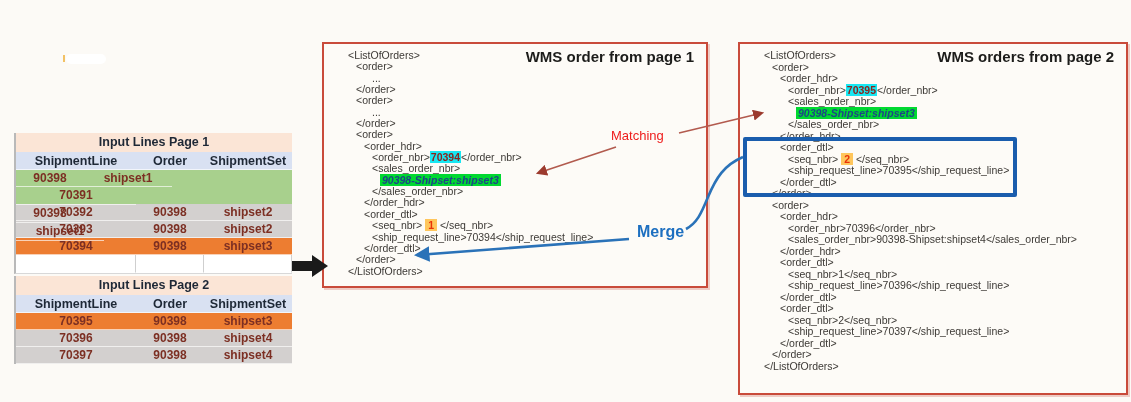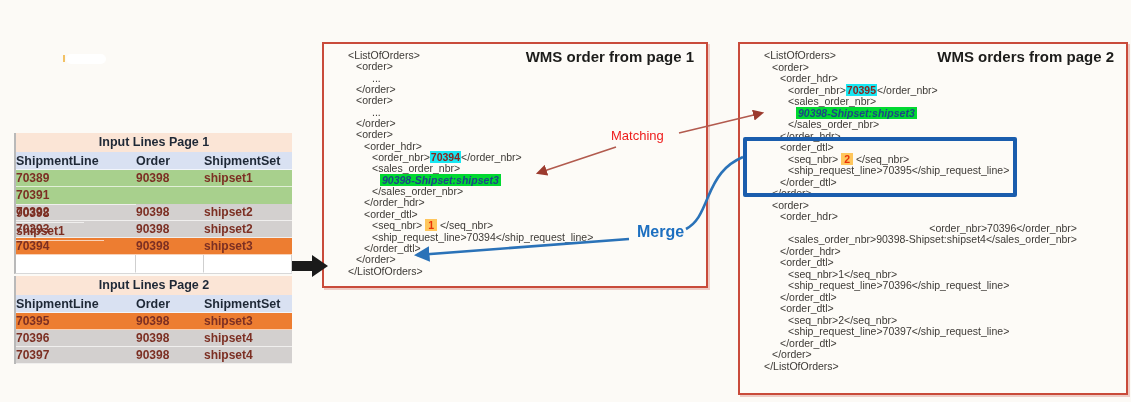--- a/index.html
+++ b/index.html
@@ -10,21 +10,21 @@
   }
 
   
   .xltable{position:absolute;width:276px;border-left:2px solid #b9b9b9;}
   .xl-row{display:flex;width:100%;}
   .xl-title{height:19px;line-height:19px;text-align:center;font-weight:700;font-size:12.5px;color:#1e2836;}
   .xl-head{height:18px;}
   .xl-head .xl-cell{font-weight:700;font-size:12.5px;color:#1e2836;line-height:18px;}
   .xl-data{height:17px;}
   .xl-data .xl-cell{font-weight:600;font-size:12px;line-height:17px;}
-  .xl-cell{text-align:left;box-sizing:border-box;border-bottom:1px solid rgba(255,255,255,.65);}
+  .xl-cell{text-align:center;box-sizing:border-box;border-bottom:1px solid rgba(255,255,255,.65);}
   .c0{width:120px;} .c1{width:68px;} .c2{width:88px;}
   .empty-row{position:absolute;left:14px;top:255px;width:276px;height:18px;background:#fff;border-left:2px solid #b9b9b9;border-bottom:1px solid #d8d8d8;display:flex;}
   .empty-row .xl-cell{border-right:1px solid #cfcfcf;height:100%;}
 
   
   .panel{position:absolute;border:2px solid #c94b3b;background:#fdfbf7;
          box-shadow:2px 2px 0 rgba(222,148,138,.45);box-sizing:border-box;}
   .panel-title{position:absolute;top:4px;right:12px;font-size:15px;font-weight:700;color:#1c1c1a;}
   .code{position:absolute;left:8px;top:6px;font-size:10.5px;color:#3d3a36;white-space:nowrap;}
   .code-line{display:block;margin-left:16px;}
@@ -50,21 +50,20 @@
 <div class="artifact-tick"></div>
 
 <div class="xltable" style="left:14px;top:133px;">
     <div class="xl-title" style="background: rgb(251, 229, 214);">Input Lines Page 1</div>
     <div class="xl-row xl-head" style="background: rgb(217, 225, 242);">
       <div class="xl-cell c0">ShipmentLine</div>
       <div class="xl-cell c1">Order</div>
       <div class="xl-cell c2">ShipmentSet</div>
     </div>
     <div class="xl-row xl-data" style="background: rgb(168, 208, 141);">
-      <div class="xl-cell c0" style="color: rgb(124, 47, 35);">70389</div>
       <div class="xl-cell c1" style="color: rgb(124, 47, 35);">90398</div>
       <div class="xl-cell c2" style="color: rgb(124, 47, 35);">shipset1</div>
     </div>
     <div class="xl-row xl-data" style="background: rgb(168, 208, 141); flex-direction: column;">
       <div class="xl-cell c0" style="color: rgb(124, 47, 35);">70391</div>
       <div class="xl-cell c1" style="color: rgb(124, 47, 35);">90398</div>
       <div class="xl-cell c2" style="color: rgb(124, 47, 35);">shipset1</div>
     </div>
     <div class="xl-row xl-data" style="background: rgb(211, 208, 207);">
       <div class="xl-cell c0" style="color: rgb(124, 47, 35);">70392</div>
@@ -150,21 +149,21 @@
       <span class="code-line" style="padding-left: 32px;"><span class="hl-green">90398-Shipset:shipset3</span></span>
       <span class="code-line" style="padding-left: 24px;"><span>&lt;/sales_order_nbr&gt;</span></span>
       <span class="code-line" style="padding-left: 16px;"><span>&lt;/order_hdr&gt;</span></span>
       <span class="code-line" style="padding-left: 16px;"><span>&lt;order_dtl&gt;</span></span>
       <span class="code-line" style="padding-left: 24px;"><span>&lt;seq_nbr&gt; </span><span class="hl-amber">2</span><span> &lt;/seq_nbr&gt;</span></span>
       <span class="code-line" style="padding-left: 24px;"><span>&lt;ship_request_line&gt;70395&lt;/ship_request_line&gt;</span></span>
       <span class="code-line" style="padding-left: 16px;"><span>&lt;/order_dtl&gt;</span></span>
       <span class="code-line" style="padding-left: 8px;"><span>&lt;/order&gt;</span></span>
       <span class="code-line" style="padding-left: 8px;"><span>&lt;order&gt;</span></span>
       <span class="code-line" style="padding-left: 16px;"><span>&lt;order_hdr&gt;</span></span>
-      <span class="code-line" style="padding-left: 24px; text-align: right;"><span>&lt;order_nbr&gt;70396&lt;/order_nbr&gt;</span></span>
+      <span class="code-line" style="padding-left: 24px;"><span>&lt;order_nbr&gt;70396&lt;/order_nbr&gt;</span></span>
       <span class="code-line" style="padding-left: 24px;"><span>&lt;sales_order_nbr&gt;90398-Shipset:shipset4&lt;/sales_order_nbr&gt;</span></span>
       <span class="code-line" style="padding-left: 16px;"><span>&lt;/order_hdr&gt;</span></span>
       <span class="code-line" style="padding-left: 16px;"><span>&lt;order_dtl&gt;</span></span>
       <span class="code-line" style="padding-left: 24px;"><span>&lt;seq_nbr&gt;1&lt;/seq_nbr&gt;</span></span>
       <span class="code-line" style="padding-left: 24px;"><span>&lt;ship_request_line&gt;70396&lt;/ship_request_line&gt;</span></span>
       <span class="code-line" style="padding-left: 16px;"><span>&lt;/order_dtl&gt;</span></span>
       <span class="code-line" style="padding-left: 16px;"><span>&lt;order_dtl&gt;</span></span>
       <span class="code-line" style="padding-left: 24px;"><span>&lt;seq_nbr&gt;2&lt;/seq_nbr&gt;</span></span>
       <span class="code-line" style="padding-left: 24px;"><span>&lt;ship_request_line&gt;70397&lt;/ship_request_line&gt;</span></span>
       <span class="code-line" style="padding-left: 16px;"><span>&lt;/order_dtl&gt;</span></span>

